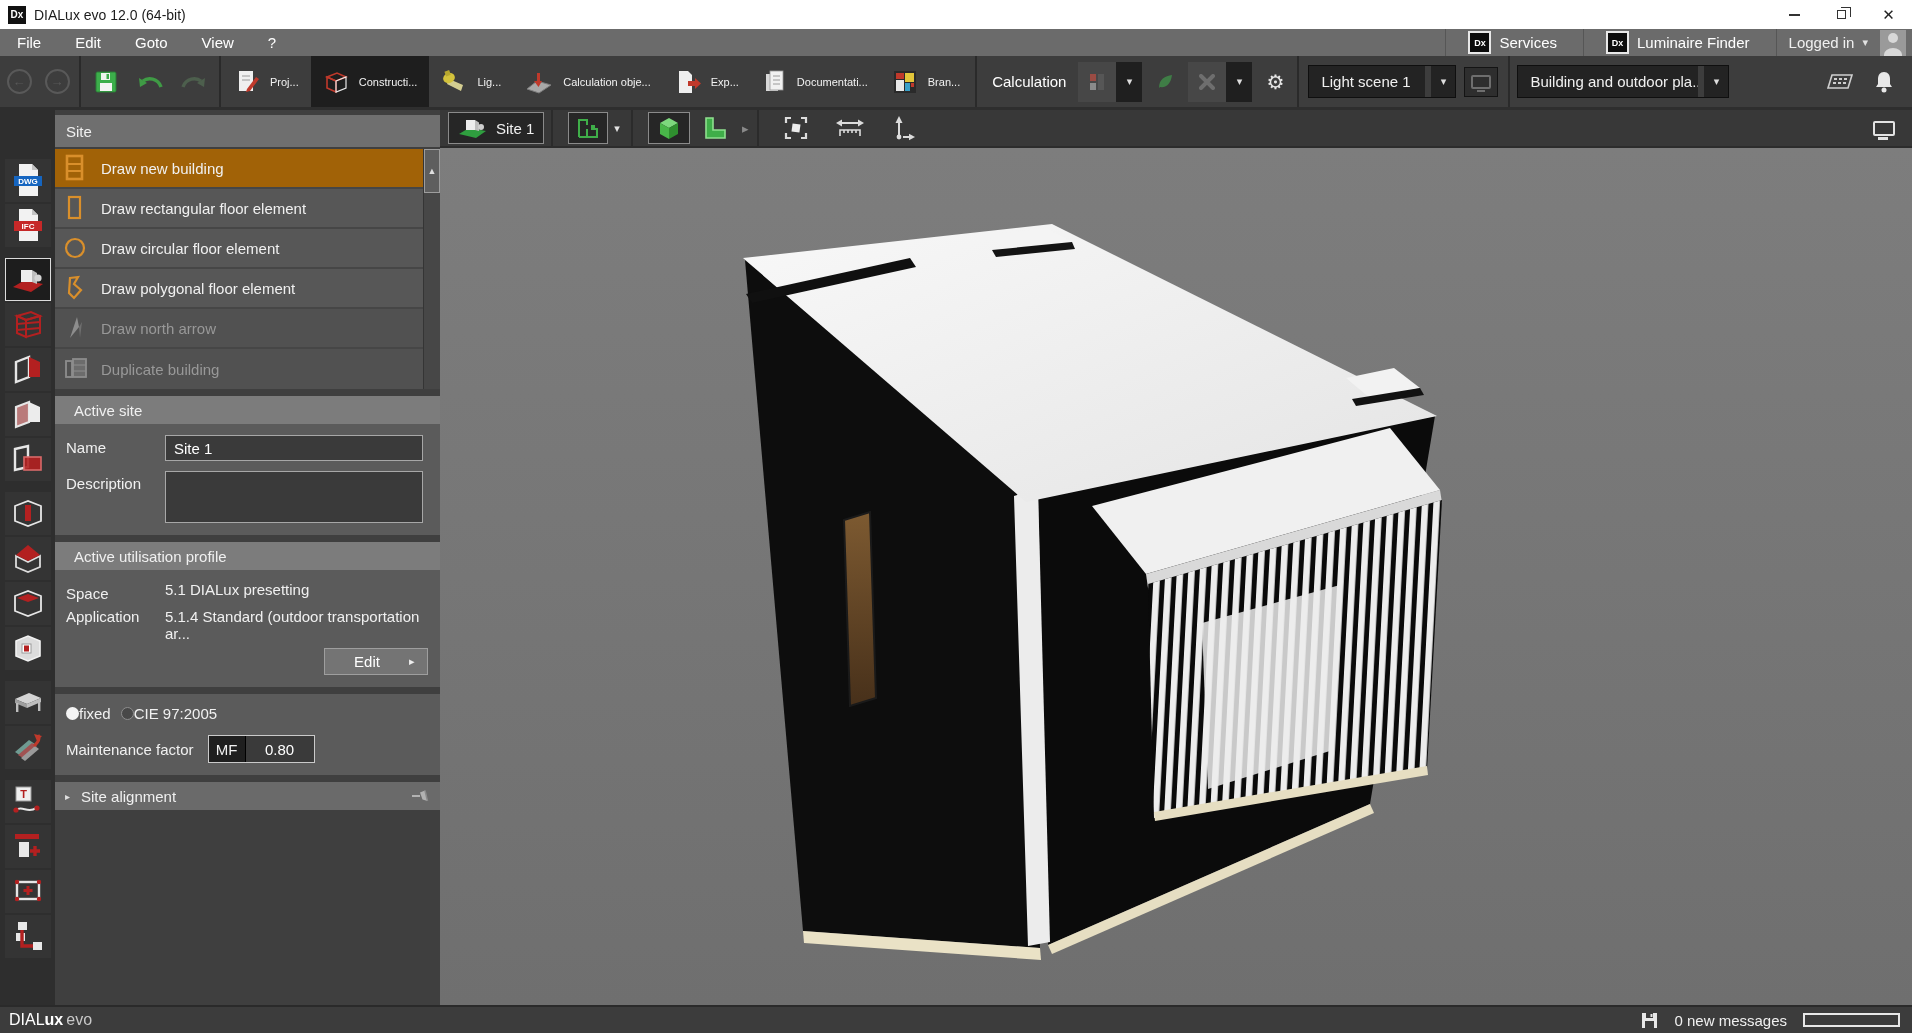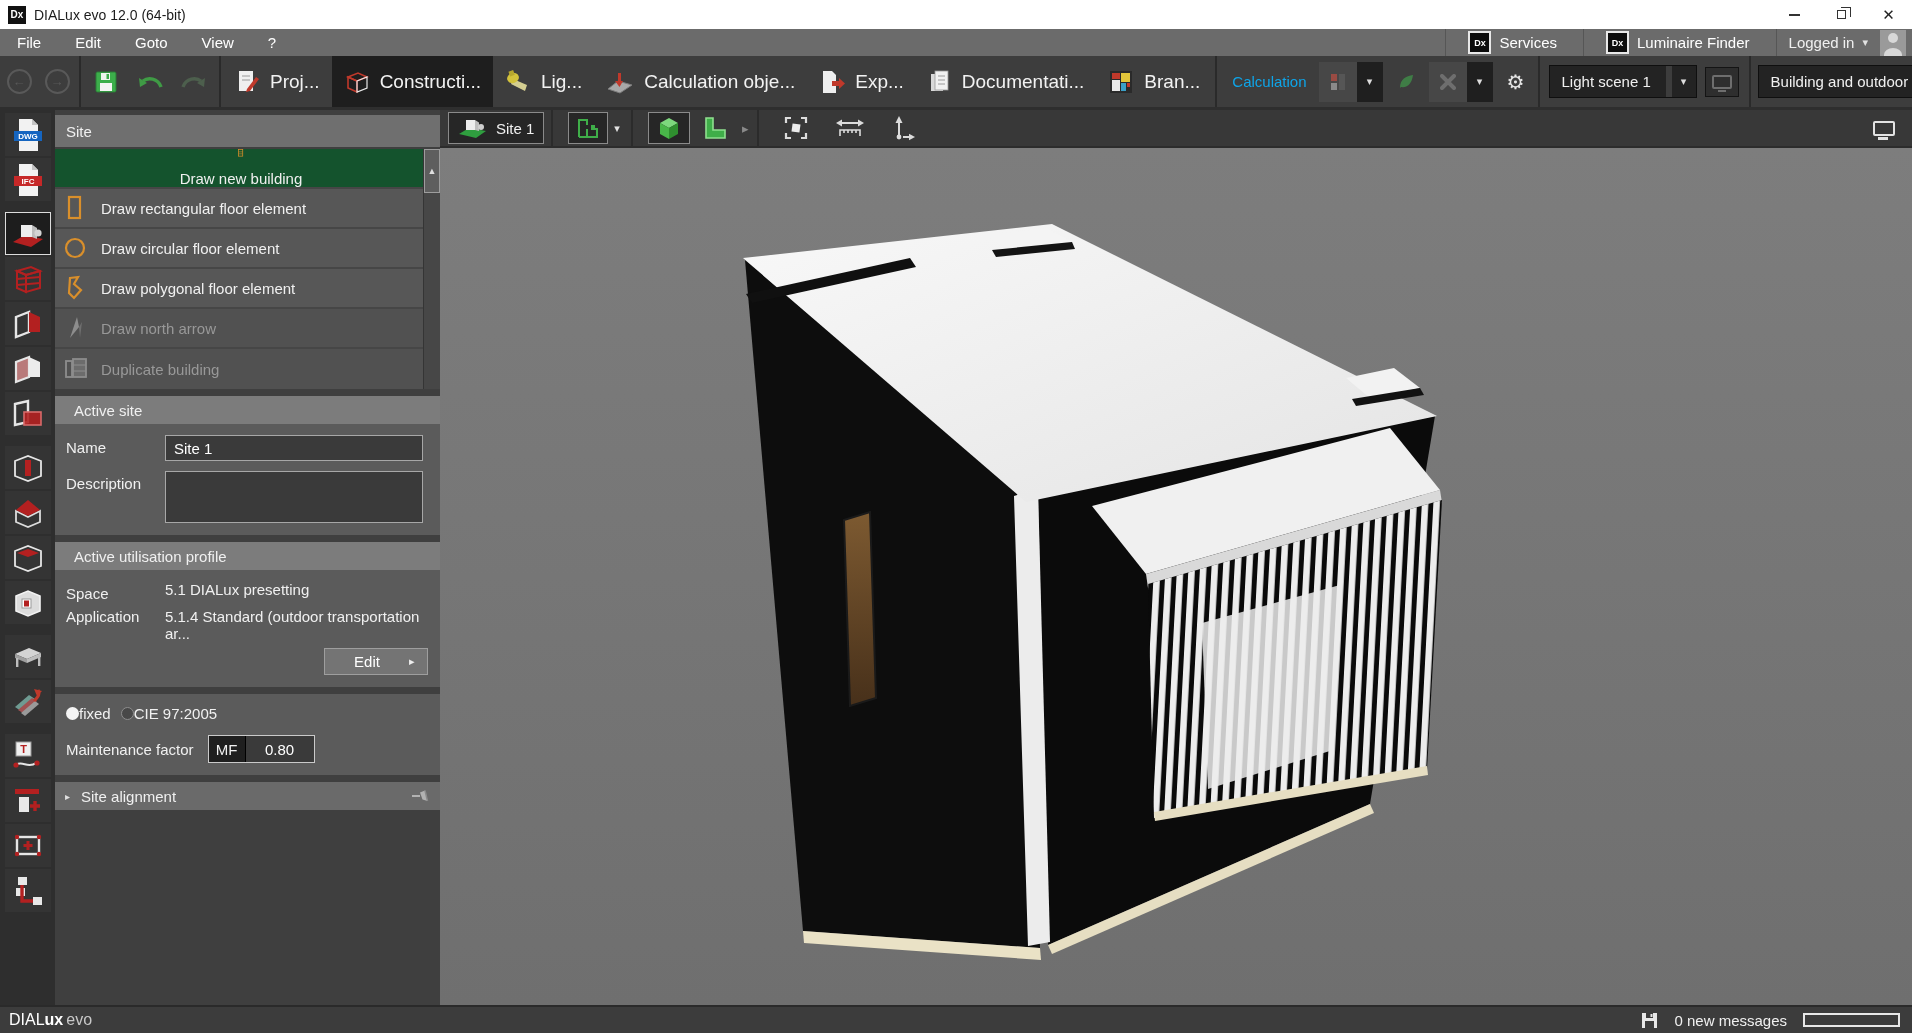--- a/index.html
+++ b/index.html
@@ -1,19 +1,19 @@
 <!DOCTYPE html>
 <html><head>
 <meta charset="utf-8">
 <style>
   * { margin:0; padding:0; box-sizing:border-box; }
   html,body { width:1912px; height:1033px; }
   #root { position:relative; width:1912px; height:1033px; overflow:hidden;
           background:#3d3d3d; font-family:"Liberation Sans", sans-serif; color:#f0f0f0; }
-  .abs { position:absolute; }
+  .abs { position:absolute;justify-content:center; }
 
   
   .titlebar { left:0; top:0; width:100%; height:29px; background:#ffffff; display:flex; align-items:center; }
   .app-badge { width:18px; height:18px; background:#111; color:#fff; font-size:10px; font-weight:bold;
                display:flex; align-items:center; justify-content:center; margin:0 8px 0 8px; flex:none; }
   .win-title { font-size:14px; color:#1c1c1c; }
   .win-controls { margin-left:auto; display:flex; height:100%; }
   .win-btn { width:47px; height:100%; display:flex; align-items:center; justify-content:center; color:#333; }
   .glyph-min { width:11px; border-top:2px solid #333; }
   .glyph-restore { position:relative; width:9px; height:9px; border:1.5px solid #333; background:#fff; }
@@ -36,23 +36,23 @@
   .avatar::after  { content:""; position:absolute; bottom:-5px; left:4px; width:18px; height:13px; border-radius:50% 50% 0 0; background:#d8d8d8; }
 
   
   .maintoolbar { left:0; top:56px; width:100%; height:54px; background:#3d3d3d; display:flex; align-items:center;
                  border-bottom:3px solid #2e2e2e; }
   .tdiv { width:2px; align-self:stretch; background:#2a2a2a; margin:0 3px; flex:none; }
   .nav-btn { width:38px; display:flex; justify-content:center; flex:none; }
   .nav-circle { width:25px; height:25px; border-radius:50%; border:2px solid #595959; color:#595959; font-size:13px;
                 display:flex; align-items:center; justify-content:center; }
   .icon-btn { width:44px; height:44px; display:flex; align-items:center; justify-content:center; flex:none; }
-  .tab { height:100%; display:flex; align-items:center; padding:8px 12px; gap:10px; font-size:19px; color:#f2f2f2; flex:none; }
+  .tab { height:100%; display:flex; align-items:center; padding:8px 12px; gap:10px; font-size:11px; color:#f2f2f2; flex:none; }
   .tab.active { background:#1e1e1e; }
-  .dim-label { color:#0ea5e9; font-size:15px; padding:0 12px; flex:none; }
+  .dim-label { color:#ffffff; font-size:15px; padding:0 12px; flex:none; }
   .calc-group { display:flex; align-items:center; gap:4px; flex:none; }
   .cell-light { width:38px; height:40px; background:#474747; display:flex; align-items:center; justify-content:center; }
   .cell-dark  { width:26px; height:40px; background:#1f1f1f; display:flex; align-items:center; justify-content:center; font-size:11px; color:#ddd; }
   .gear { font-size:20px; color:#e6e6e6; }
   .select { height:33px; background:#232323; border:1px solid #0f0f0f; display:flex; align-items:center; flex:none; }
   .select .val { padding:0 12px; font-size:15px; white-space:nowrap; overflow:hidden; }
   .select .arrow { width:30px; height:100%; display:flex; align-items:center; justify-content:center;
                    border-left:6px solid #3d3d3d; background:#232323; font-size:11px; color:#ddd; }
   .mini-btn { width:34px; height:30px; border:1px solid #141414; background:#2e2e2e; display:flex; align-items:center;
               justify-content:center; margin-left:8px; flex:none; }
@@ -75,21 +75,21 @@
   .strip-cell { width:46px; height:43px; display:flex; align-items:center; justify-content:center; margin-bottom:2px; flex:none; background:#343434; }
   .strip-cell.sel { border:1px solid #dcdcdc; background:#1d1d1d; }
   .strip-gap { height:9px; flex:none; }
 
   
   .left-panel { left:55px; top:110px; width:385px; height:895px; background:#3f3f3f; padding-top:5px; }
   .sec-h1 { height:32px; background:#6f6f6f; display:flex; align-items:center; padding-left:11px; font-size:15px; margin-bottom:2px; }
   .tool-list { position:relative; }
   .tool-row { height:40px; display:flex; align-items:center; background:#575757; border-bottom:2px solid #464646;
               padding-left:9px; gap:13px; font-size:15px; padding-right:22px; }
-  .tool-row.first { background:#14532d;flex-direction:column; }
+  .tool-row.first { background:#a16207; }
   .tool-row.disabled { background:#515151; color:#989898; }
   .scrollbar { position:absolute; right:0; top:0; width:17px; height:100%; background:#474747; border-left:1px solid #353535; }
   .scroll-btn { width:100%; height:44px; background:#5e5e5e; border:1px solid #9d9d9d; color:#e0e0e0; font-size:9px;
                 display:flex; align-items:center; justify-content:center; }
   .sec-gap { height:7px; }
   .sec-h2 { height:28px; background:#7c7c7c; display:flex; align-items:center; padding-left:19px; font-size:15px; }
   .sec-body { background:#5b5b5b; padding:11px 12px 12px 11px; }
   .frow { display:flex; align-items:flex-start; margin-bottom:10px; font-size:15px; }
   .frow:last-child { margin-bottom:0; }
   .flabel { width:99px; padding-top:4px; flex:none; }

